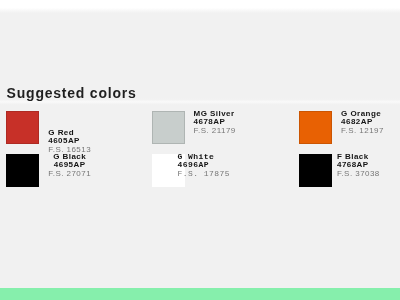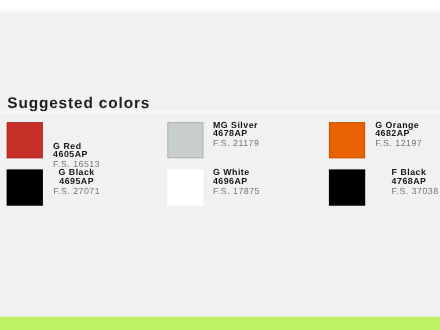--- a/index.html
+++ b/index.html
@@ -1,18 +1,18 @@
 <!DOCTYPE html>
 <html><head>
 <meta charset="utf-8">
 <style>
   html,body{margin:0;padding:0;}
   body{width:400px;height:300px;overflow:hidden;background:#ffffff;
        font-family:"Liberation Sans",sans-serif;}
-  #page{position:relative;width:400px;height:300px;background:#bef264;overflow:hidden;}
+  #page{position:relative;width:400px;height:300px;background:#86efac;overflow:hidden;}
   #panel{position:absolute;left:0;top:0;width:400px;height:288px;background:#f1f1f1;}
   #topfade{position:absolute;left:0;top:0;width:400px;height:13px;
            background:linear-gradient(to bottom,#ffffff 0%,#ffffff 60%,#f1f1f1 100%);}
   #sep{position:absolute;left:0;top:98px;width:400px;height:7px;
        background:linear-gradient(to bottom,#f1f1f1 0%,#f2f2f2 20%,#f6f6f6 40%,
                    #f9f9f9 52%,#f7f7f7 66%,#f2f2f2 86%,#f1f1f1 100%);}
   #title{position:absolute;left:6.6px;top:85.3px;font-size:14px;font-weight:bold;
          color:#1f1f1f;letter-spacing:0.78px;white-space:nowrap;transform:translateZ(0);}
 
   .cell{position:absolute;}
@@ -23,22 +23,22 @@
        white-space:nowrap;letter-spacing:0.45px;transform:translateZ(0);}
   .nm{font-weight:bold;color:#141414;}
   .code{font-weight:bold;color:#141414;}
   .fs{color:#767676;font-weight:normal;}
 
   
   #c0{left:6.2px;top:111px;}   #c0 .txt{left:42.1px;margin-top:19px;}
   #c1{left:151.8px;top:111px;} #c1 .txt{left:41.8px;}
   #c2{left:299px;top:111px;}   #c2 .txt{left:42.1px;}
   #c3{left:6px;top:154px;}     #c3 .txt{left:42.3px;text-align:center;}
-  #c4{left:151.6px;top:154px;} #c4 .txt{left:42px;}
-  #c5{left:299px;top:154px;}   #c5 .txt{left:57px;}
+  #c4{left:151.6px;top:154px;} #c4 .txt{left:26px;font-family:Liberation Mono, monospace;}
+  #c5{left:299px;top:154px;}   #c5 .txt{left:38px;}
 </style>
 </head>
 <body>
 
 <div id="page">
   <div id="panel"></div>
   <div id="topfade"></div>
   <div id="sep"></div>
   <div id="title">Suggested colors</div>
 

